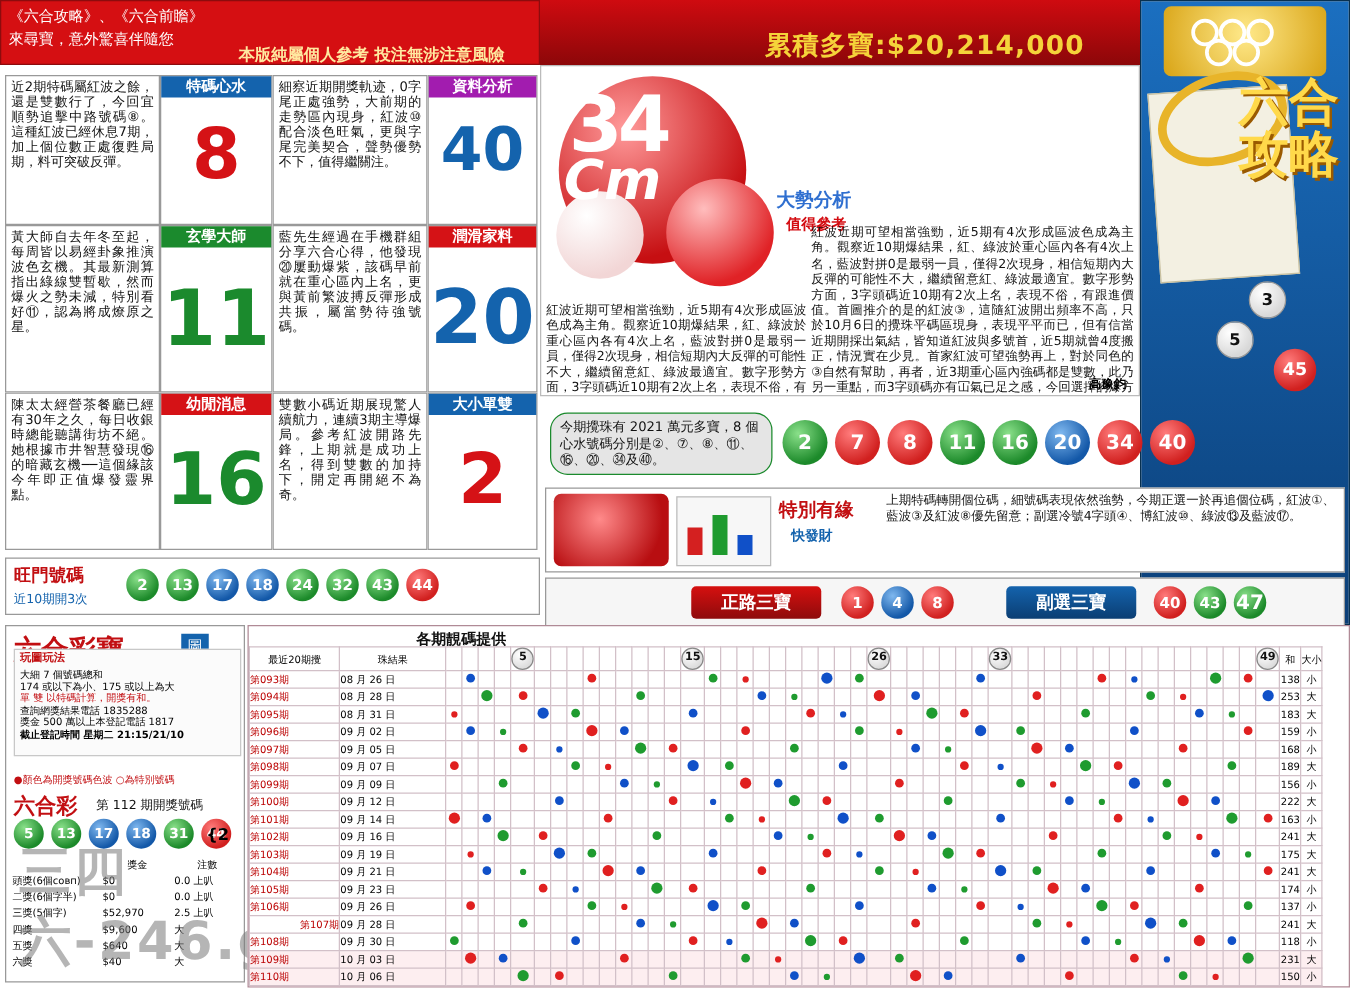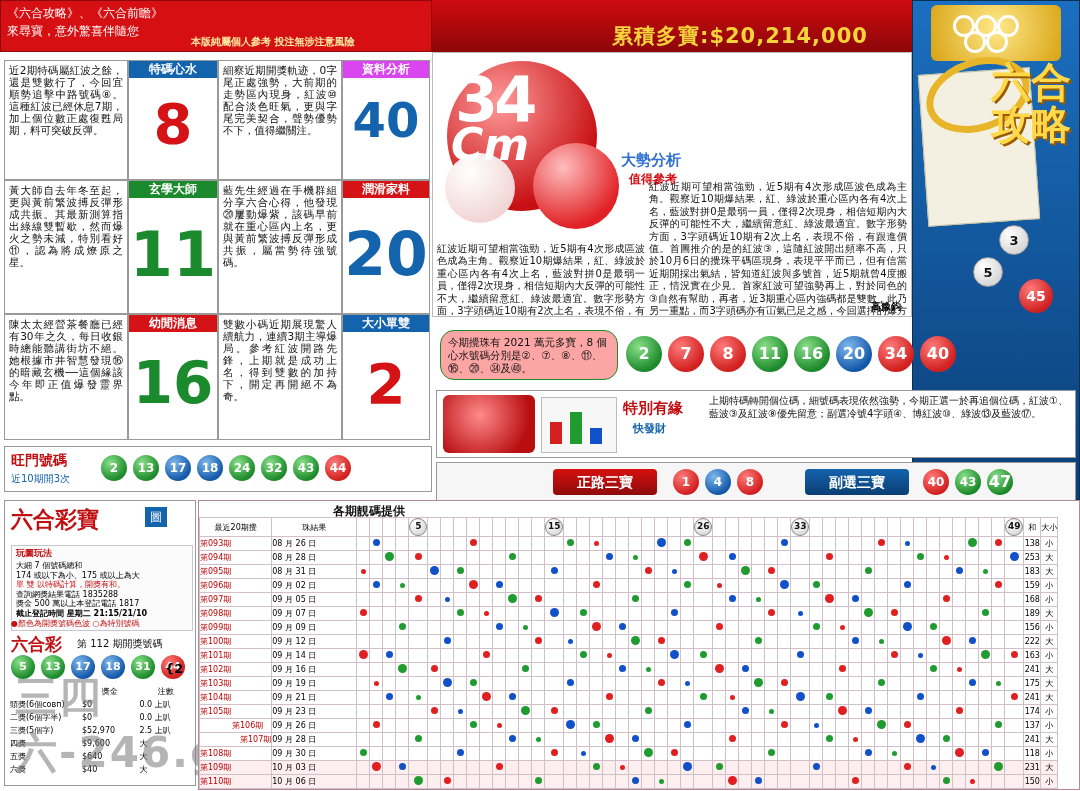--- a/index.html
+++ b/index.html
@@ -3,21 +3,21 @@
 <meta charset="utf-8">
 <style>
   html,body{margin:0;padding:0;}
   body{width:1080px;height:791px;background:#ffffff;font-family:"DejaVu Sans","Liberation Sans",sans-serif;overflow:hidden;position:relative;}
   .page{position:relative;width:1080px;height:791px;}
   .abs{position:absolute;}
   
   .topbar{left:0;top:0;width:432px;height:52px;background:#d50f12;color:#fff;border:1px solid #8d0b0d;box-sizing:border-box;}
   .topbar .l1{position:absolute;left:6px;top:4px;font-size:12px;color:#fff;}
   .topbar .l2{position:absolute;left:6px;top:22px;font-size:12px;color:#fff;}
-  .topbar .l3{position:absolute;left:190px;top:34px;font-size:10px;color:#ffe9a0;font-weight:bold;}
+  .topbar .l3{position:absolute;left:190px;top:34px;font-size:13px;color:#ffe9a0;font-weight:bold;}
   
   .cell{box-sizing:border-box;border:1px solid #999;background:#fff;}
   .cellhdr{height:17px;font-size:12px;font-weight:bold;color:#fff;text-align:center;line-height:17px;}
   .cellbody{font-size:10.5px;line-height:12px;color:#111;padding:3px 4px;text-align:justify;}
   .bignum{font-size:56px;font-weight:bold;text-align:center;line-height:1;font-family:"DejaVu Sans",sans-serif;}
   
   .masthead{left:432px;top:0;width:480px;height:52px;background:linear-gradient(#cf0b10,#8c0709);}
   .jackpot{position:absolute;left:180px;top:22px;font-size:21px;font-weight:bold;color:#f5d33a;letter-spacing:1px;}
   .hero{left:432px;top:52px;width:480px;height:265px;background:#fff;border:1px solid #bbb;box-sizing:border-box;overflow:hidden;}
   .hero .title{position:absolute;right:8px;top:8px;font-size:54px;font-weight:bold;color:#d40d12;letter-spacing:2px;text-shadow:2px 2px 0 #7c0406;}
@@ -67,26 +67,26 @@
     <div class="cellbody" style="height:118px;overflow:hidden;">近2期特碼屬紅波之餘，還是雙數行了，今回宜順勢追擊中路號碼⑧。這種紅波已經休息7期，加上個位數正處復甦局期，料可突破反彈。</div>
   </div>
   <div class="abs cell" style="left:128px;top:60px;width:90px;height:120px;">
     <div class="cellhdr" style="background:#1463ad;">特碼心水</div>
     <div class="bignum" style="color:#d51216;margin-top:18px;">8</div>
   </div>
   <div class="abs cell" style="left:218px;top:60px;width:124px;height:120px;">
     <div class="cellbody" style="height:118px;overflow:hidden;">細察近期開獎軌迹，0字尾正處強勢，大前期的走勢區內現身，紅波⑩配合淡色旺氣，更與字尾完美契合，聲勢優勢不下，值得繼關注。</div>
   </div>
   <div class="abs cell" style="left:342px;top:60px;width:88px;height:120px;">
-    <div class="cellhdr" style="background:#d946ef;">資料分析</div>
+    <div class="cellhdr" style="background:#a21caf;">資料分析</div>
     <div class="bignum" style="color:#1463ad;margin-top:18px;font-size:48px;">40</div>
   </div>
 
   <div class="abs cell" style="left:4px;top:180px;width:124px;height:134px;">
-    <div class="cellbody" style="height:132px;overflow:hidden;">黃大師自去年冬至起，更與黃前繁波搏反彈形成共振。其最新測算指出綠線雙暫歇，然而爆火之勢未減，特別看好⑪，認為將成燎原之星。</div>
+    <div class="cellbody" style="height:132px;overflow:hidden;">黃大師自去年冬至起，每周皆以易經卦象推演波色玄機。其最新測算指出綠線雙暫歇，然而爆火之勢未減，特別看好⑪，認為將成燎原之星。</div>
   </div>
   <div class="abs cell" style="left:128px;top:180px;width:90px;height:134px;">
     <div class="cellhdr" style="background:#1b8a2d;">玄學大師</div>
     <div class="bignum" style="color:#1b8a2d;margin-top:26px;font-size:62px;">11</div>
   </div>
   <div class="abs cell" style="left:218px;top:180px;width:124px;height:134px;">
     <div class="cellbody" style="height:132px;overflow:hidden;">藍先生經過在手機群組分享六合心得，他發現⑳屢動爆紫，該碼早前就在重心區內上名，更與黃前繁波搏反彈形成共振，屬當勢待強號碼。</div>
   </div>
   <div class="abs cell" style="left:342px;top:180px;width:88px;height:134px;">
     <div class="cellhdr" style="background:#d51216;">潤滑家料</div>
@@ -139,21 +139,21 @@
       <span style="position:absolute;left:39px;top:18px;width:16px;height:16px;border:3px solid #fff;border-radius:50%;"></span>
     </div>
     <div style="position:absolute;left:10px;top:70px;width:110px;height:150px;background:#f3f0e2;border:1px solid #c8c0a0;transform:rotate(-4deg);"></div>
     <div style="position:absolute;left:12px;top:58px;width:92px;height:58px;border:7px solid #e8b429;border-radius:50%;transform:rotate(-18deg);"></div>
     <div class="goldtitle">六合<br>攻略</div>
     <span class="ball" style="position:absolute;left:86px;top:224px;width:30px;height:30px;font-size:13px;line-height:30px;background:radial-gradient(circle at 35% 30%,#fff,#d8d8d8 70%);color:#111;border:1px solid #999;">3</span>
     <span class="ball" style="position:absolute;left:60px;top:256px;width:30px;height:30px;font-size:13px;line-height:30px;background:radial-gradient(circle at 35% 30%,#fff,#d8d8d8 70%);color:#111;border:1px solid #999;">5</span>
     <span class="ball r" style="position:absolute;left:106px;top:278px;width:34px;height:34px;font-size:14px;line-height:34px;">45</span>
   </div>
 
-  <div class="abs" style="left:440px;top:330px;width:176px;height:48px;border:1px solid #1b8a2d;border-radius:14px;background:#fca5a5;">
+  <div class="abs" style="left:440px;top:330px;width:176px;height:48px;border:1px solid #1b8a2d;border-radius:14px;background:#e5e5e5;">
     <div style="padding:5px 7px;font-size:10.5px;line-height:13px;color:#111;">今期攪珠有 2021 萬元多寶，8 個心水號碼分別是②、⑦、⑧、⑪、⑯、⑳、㉞及㊵。</div>
   </div>
 
   <div class="abs row-balls" id="main-balls" style="left:626px;top:336px;">
       <span class="ball g" style="width: 36px; height: 36px; line-height: 36px; font-size: 16px;">2</span>
       <span class="ball r" style="width: 36px; height: 36px; line-height: 36px; font-size: 16px;">7</span>
       <span class="ball r" style="width: 36px; height: 36px; line-height: 36px; font-size: 16px;">8</span>
       <span class="ball g" style="width: 36px; height: 36px; line-height: 36px; font-size: 16px;">11</span>
       <span class="ball g" style="width: 36px; height: 36px; line-height: 36px; font-size: 16px;">16</span>
       <span class="ball b" style="width: 36px; height: 36px; line-height: 36px; font-size: 16px;">20</span>
@@ -199,21 +199,21 @@
     <div class="row-balls" id="tt-alt" style="position:absolute;left:486px;top:6px;">
         <span class="ball r" style="width: 26px; height: 26px; line-height: 26px; font-size: 12px;">40</span>
         <span class="ball g" style="width: 26px; height: 26px; line-height: 26px; font-size: 12px;">43</span>
         <span class="ball g" style="width: 26px; height: 26px; line-height: 26px; font-size: 16px;">47</span>
       </div>
   </div>
 
   <div class="abs lb" style="left:4px;top:500px;width:192px;height:286px;border:1px solid #999;background:#fff;">
     <div style="position:absolute;left:6px;top:4px;font-size:22px;font-weight:bold;color:#c20f12;">六合彩寶</div>
     <div style="position:absolute;left:140px;top:6px;width:22px;height:20px;background:#1463ad;color:#fff;font-size:12px;text-align:center;line-height:20px;">圖</div>
-    <div style="position:absolute;left:6px;top:44px;width:180px;height:84px;border:1px solid #c8c8c8;background:#fbfbfb;">
+    <div style="position:absolute;left:6px;top:18px;width:180px;height:84px;border:1px solid #c8c8c8;background:#fbfbfb;">
       <div class="tiny2" style="padding:2px 4px;font-weight:bold;color:#c20f12;">玩圖玩法</div>
       <div class="tiny" style="padding:0 4px;">大細 7 個號碼總和</div>
       <div class="tiny" style="padding:0 4px;">174 或以下為小、175 或以上為大</div>
       <div class="tiny" style="padding:0 4px;color:#c20f12;">單 雙 以特碼計算，開獎有和。</div>
       <div class="tiny" style="padding:0 4px;">查詢網獎結果電話 1835288</div>
       <div class="tiny" style="padding:0 4px;">獎金 500 萬以上本登記電話 1817</div>
       <div class="tiny" style="padding:0 4px;font-weight:bold;">截止登記時間 星期二 21:15/21/10</div>
     </div>
     <div class="tiny" style="position:absolute;left:6px;top:118px;color:#c20f12;">●顏色為開獎號碼色波 ○為特別號碼</div>
 
@@ -1041,21 +1041,21 @@
               <td class="dotcell"></td>
               <td class="dotcell"><span class="dot r"></span></td>
               <td class="dotcell"></td>
               <td class="dotcell"></td>
               <td class="dotcell"></td>
               <td class="dotcell"></td>
               <td style="font-size:8px;text-align:center;">174</td>
               <td style="font-size:8px;text-align:center;">小</td>
             </tr>
             <tr style="">
-              <td style="font-size:8px;white-space:nowrap;color:#b00;padding-left:32px;">第106期</td>
+              <td style="font-size:8px;white-space:nowrap;color:#b00;">第106期</td>
               <td style="font-size:8px;white-space:nowrap;">09 月 26 日</td>
               <td class="dotcell"></td>
               <td class="dotcell"><span class="dot r"></span></td>
               <td class="dotcell"></td>
               <td class="dotcell"></td>
               <td class="dotcell"></td>
               <td class="dotcell"></td>
               <td class="dotcell"></td>
               <td class="dotcell"></td>
               <td class="dotcell"><span class="dot g"></span></td>

